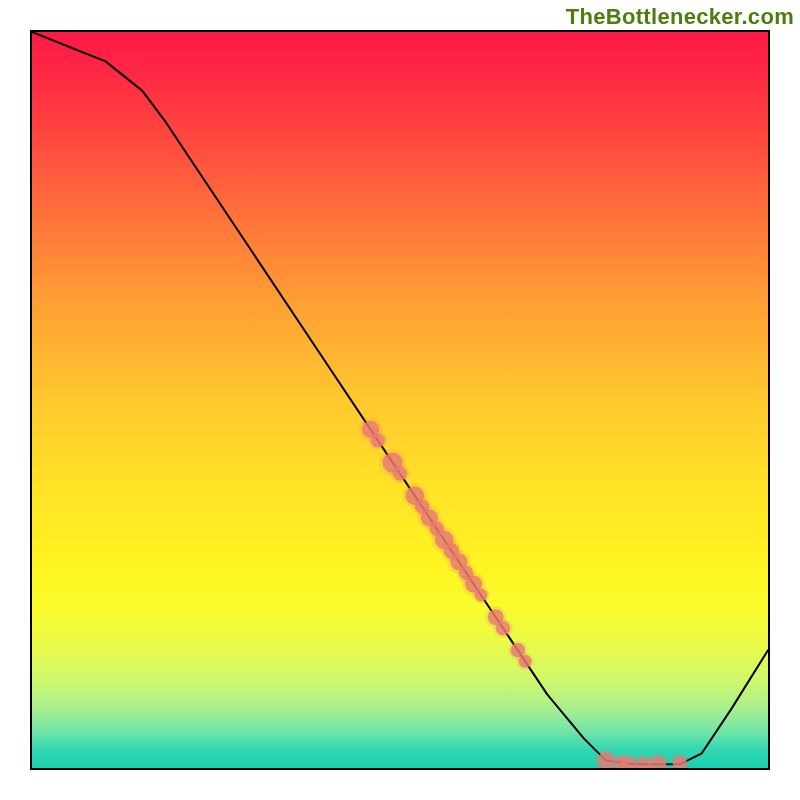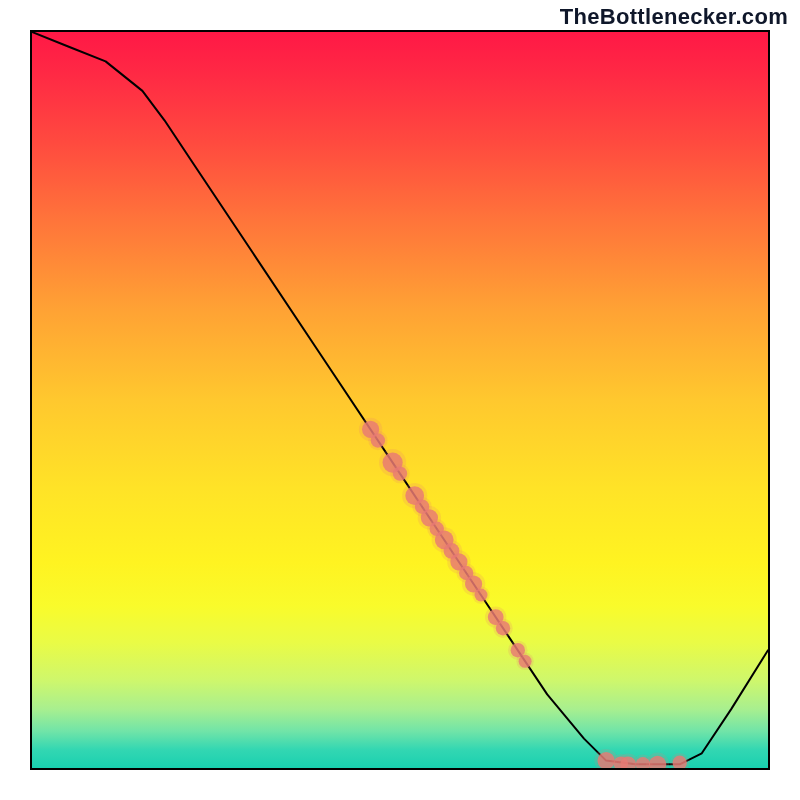--- a/index.html
+++ b/index.html
@@ -66,25 +66,25 @@
     fill: #e87a74;
     fill-opacity: 0.82;
   }
   .point-halo {
     fill: #e87a74;
     fill-opacity: 0.18;
   }
   .source-label {
     position: absolute;
     top: 4px;
-    right: 12px;
+    right: 6px;
     font-family: Arial, Helvetica, sans-serif;
     font-size: 22px;
     font-weight: 700;
-    color: #0f172a;
+    color: #4d7c0f;
     letter-spacing: 0.3px;
   }
 </style>
 </head>
 <body>
 
 <div class="stage">
   <div class="source-label">TheBottlenecker.com</div>
 
   <div class="plot-area">

